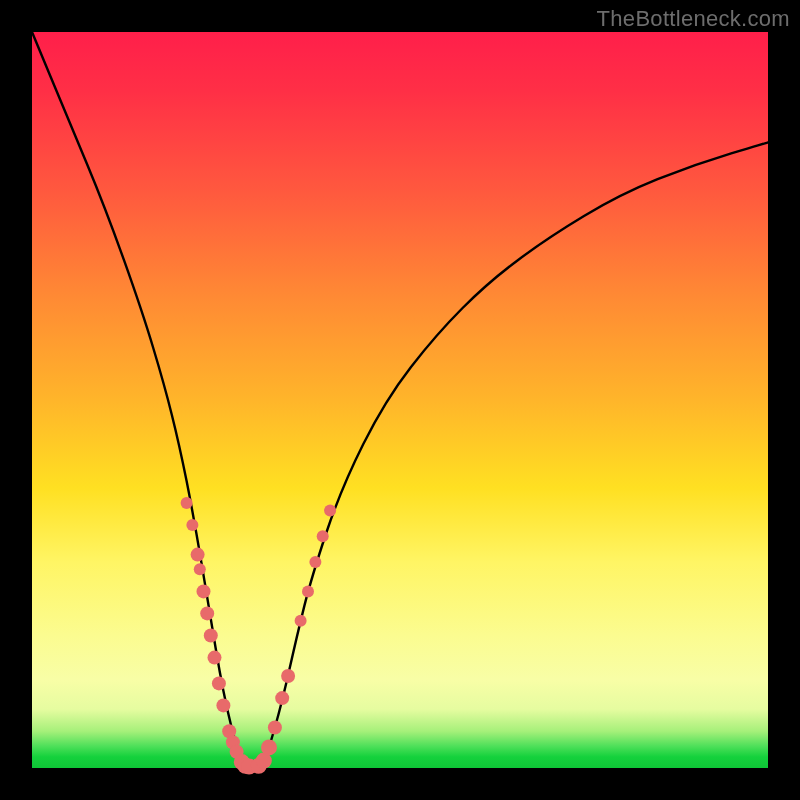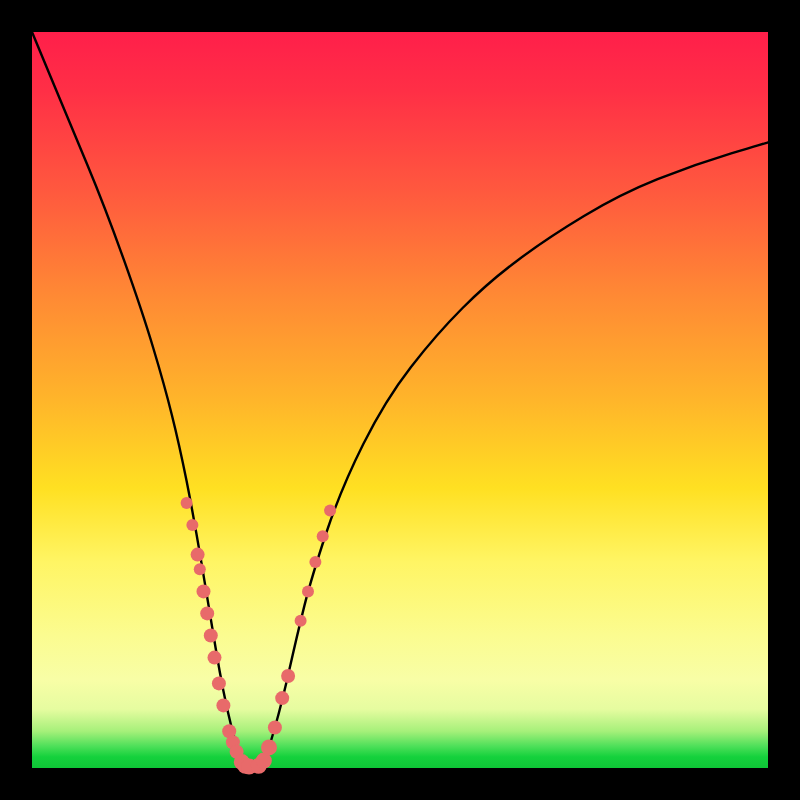--- a/index.html
+++ b/index.html
@@ -70,20 +70,21 @@
   }
   .dot {
     fill: #e86a6a;
     stroke: none;
   }
 </style>
 </head>
 <body>
 
 <div class="frame">
+  <div class="watermark">TheBottleneck.com</div>
 
   <div class="plot">
     <svg class="curve" viewBox="0 0 736 736">
       <path id="curve-path" class="curve-path" d="M 0.0 0.0 Q 0.0 0.0 18.4 44.2 Q 36.8 88.3 55.2 132.5 Q 73.6 176.6 92.0 228.2 Q 110.4 279.7 121.4 316.5 Q 132.5 353.3 139.8 382.7 Q 147.2 412.2 154.6 449.0 Q 161.9 485.8 169.3 529.9 Q 176.6 574.1 184.0 618.2 Q 191.4 662.4 198.7 691.8 Q 206.1 721.3 209.8 728.6 Q 213.4 736.0 217.1 736.0 Q 220.8 736.0 224.5 736.0 Q 228.2 736.0 231.8 728.6 Q 235.5 721.3 242.9 695.5 Q 250.2 669.8 257.6 636.6 Q 265.0 603.5 272.3 574.1 Q 279.7 544.6 294.4 500.5 Q 309.1 456.3 331.2 412.2 Q 353.3 368.0 379.0 334.9 Q 404.8 301.8 430.6 276.0 Q 456.3 250.2 485.8 228.2 Q 515.2 206.1 552.0 184.0 Q 588.8 161.9 625.6 147.2 Q 662.4 132.5 699.2 121.4 T 736.0 110.4"></path>
       <g id="dots-group">
           <circle cx="154.6" cy="471.0" r="6" class="dot"></circle>
           <circle cx="160.4" cy="493.1" r="6" class="dot"></circle>
           <circle cx="165.6" cy="522.6" r="7" class="dot"></circle>
           <circle cx="167.8" cy="537.3" r="6" class="dot"></circle>
           <circle cx="171.5" cy="559.4" r="7" class="dot"></circle>

